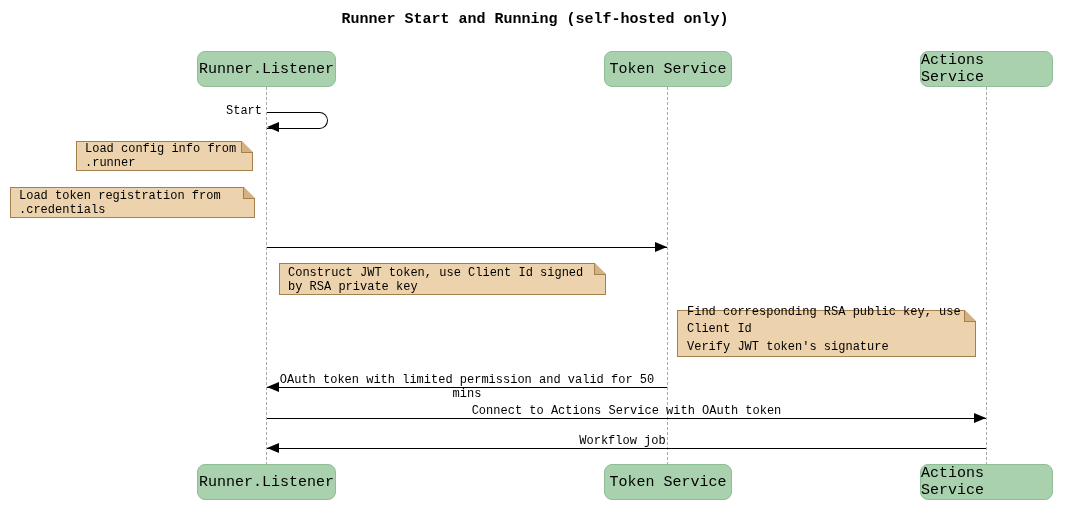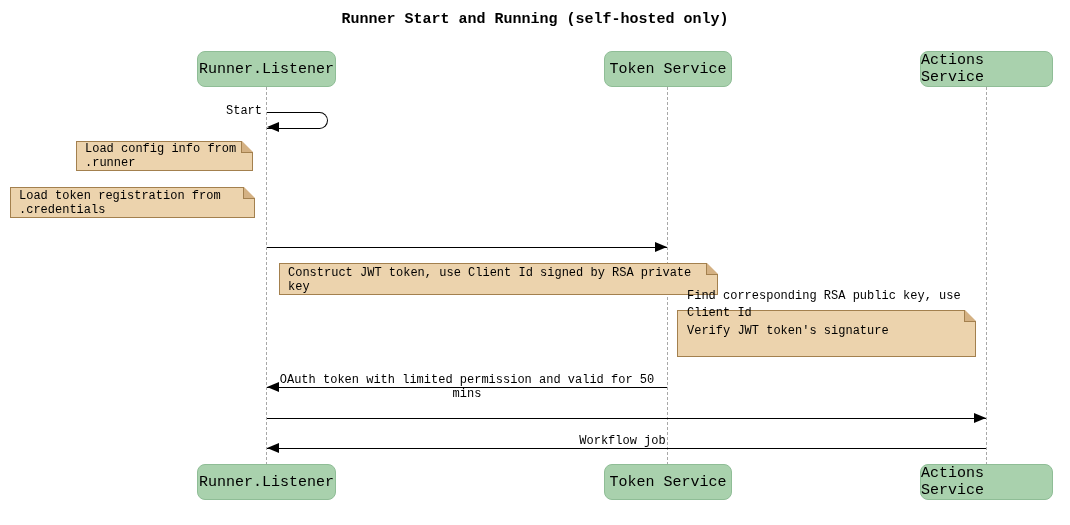--- a/index.html
+++ b/index.html
@@ -50,21 +50,21 @@
     border-style: solid;
     border-width: 0 11px 11px 0;
     border-color: #ffffff #ffffff var(--note-fold, #d4b183) var(--note-fold, #d4b183);
     filter: drop-shadow(-1px 1px 0 var(--note-border, #a3804e));
   }
   .note.multiline {
     justify-content: flex-start;
     text-align: left;
     white-space: pre-line;
     line-height: 1.45;
-    padding: 16px 9px;
+    padding: 0 9px;
   }
   .msg-line {
     position: absolute;
     height: 0;
     border-top: 1px solid var(--line, #000);
   }
   .msg-label {
     position: absolute;
     font-size: 12px;
     text-align: center;
@@ -127,35 +127,36 @@
   </div>
 
   <div class="note" style="left:10px; top:187px; width:245px; height:31px;">
     <i class="fold"></i>
     <span>Load token registration from .credentials</span>
   </div>
 
   <div class="msg-line" style="left:267px; top:247px; width:400px;"></div>
   <div class="arrow-right" style="left:655px; top:242px;"></div>
 
-  <div class="note" style="left:279px; top:263px; width:439px; height:32px;">
+  <div class="note" style="left:279px; top:263px; width:327px; height:32px;">
     <i class="fold"></i>
     <span>Construct JWT token, use Client Id signed by RSA private key</span>
   </div>
 
   <div class="note multiline" style="left:677px; top:310px; width:299px; height:47px;">
     <i class="fold"></i>
     <span>Find corresponding RSA public key, use Client Id
 Verify JWT token's signature</span>
   </div>
 
   <div class="msg-label" style="left:267px; top:373px; width:400px;">OAuth token with limited permission and valid for 50 mins</div>
   <div class="msg-line" style="left:267px; top:387px; width:400px;"></div>
   <div class="arrow-left" style="left:267px; top:382px;"></div>
 
+  <div class="msg-label" style="left:267px; top:404px; width:719px;">Connect to Actions Service with OAuth token</div>
   <div class="msg-line" style="left:267px; top:418px; width:719px;"></div>
   <div class="arrow-right" style="left:974px; top:413px;"></div>
 
   <div class="msg-label" style="left:263px; top:434px; width:719px;">Workflow job</div>
   <div class="msg-line" style="left:267px; top:448px; width:719px;"></div>
   <div class="arrow-left" style="left:267px; top:443px;"></div>
 
   <div class="participant" style="left:197px; top:464px; width:139px;">
     <span>Runner.Listener</span>
   </div>

